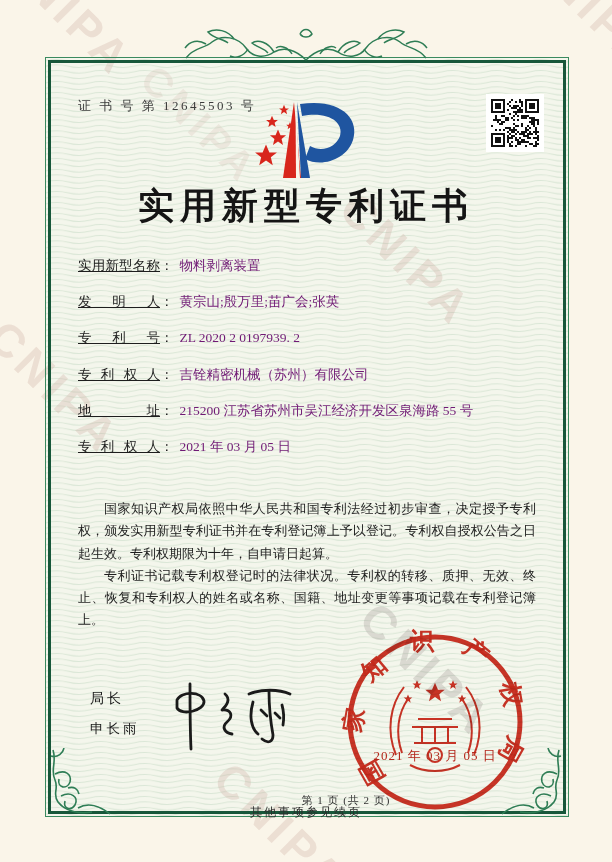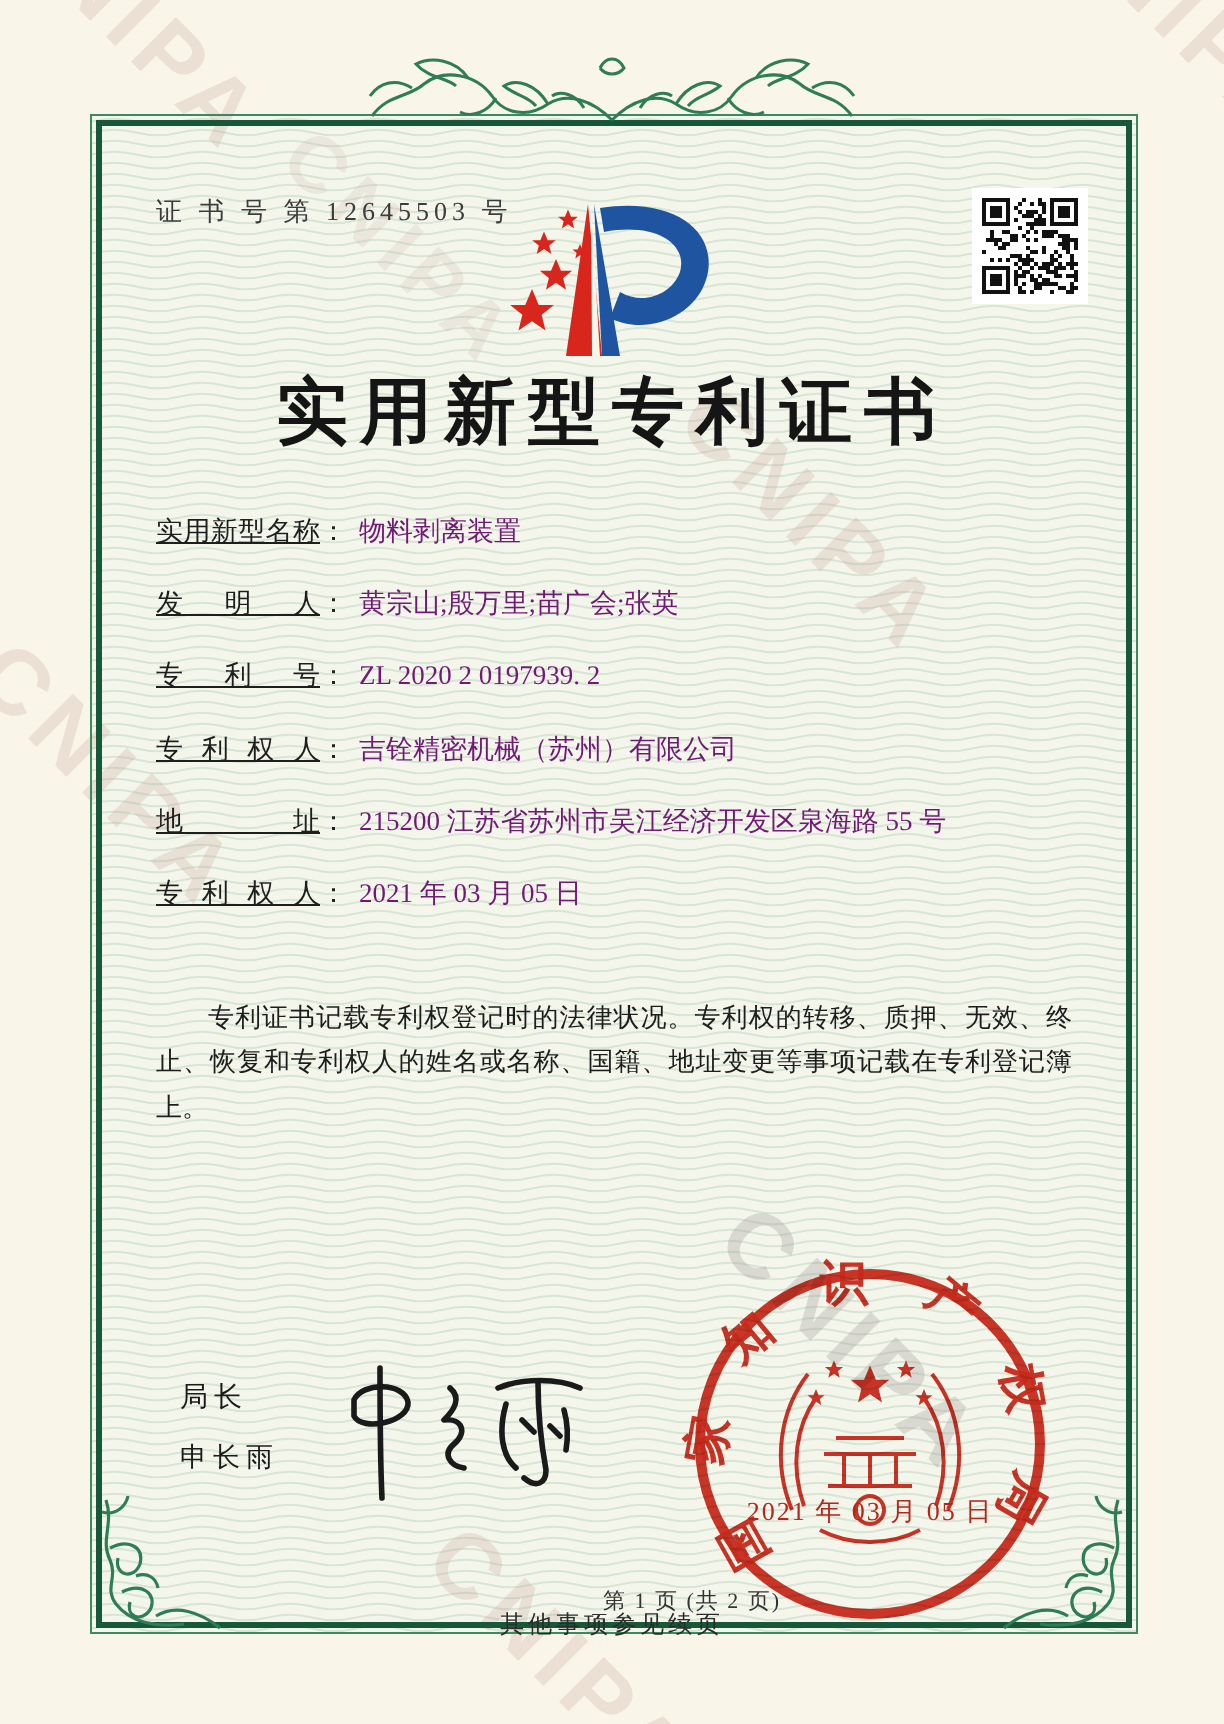--- a/index.html
+++ b/index.html
@@ -334,20 +334,21 @@
     </div>
     <div class="frow">
       <span class="flabel">地址</span><span class="colon">：</span><span class="fvalue">215200 江苏省苏州市吴江经济开发区泉海路 55 号</span>
     </div>
     <div class="frow">
       <span class="flabel">专利权人</span><span class="colon">：</span><span class="fvalue">2021 年 03 月 05 日</span>
     </div>
   </div>
 
   <div class="body-text">
+    <p>国家知识产权局依照中华人民共和国专利法经过初步审查，决定授予专利权，颁发实用新型专利证书并在专利登记簿上予以登记。专利权自授权公告之日起生效。专利权期限为十年，自申请日起算。</p>
     <p>专利证书记载专利权登记时的法律状况。专利权的转移、质押、无效、终止、恢复和专利权人的姓名或名称、国籍、地址变更等事项记载在专利登记簿上。</p>
   </div>
 
   <div class="sig-role">局长</div>
   <div class="sig-name">申长雨</div>
   <svg class="sig-script" width="160" height="80" viewBox="0 0 150 80">
     <g stroke="#1a1a1a" fill="none" stroke-width="2.8" stroke-linecap="round" stroke-linejoin="round">
       <path d="M16,28 C20,19 41,19 43,29 C44,39 20,44 16,36 Z"></path>
       <path d="M29,12 C29,30 29,56 30,77"></path>
       <path d="M64,22 C70,27 66,33 61,38 C70,37 73,44 66,50 C60,55 64,61 71,62"></path>

